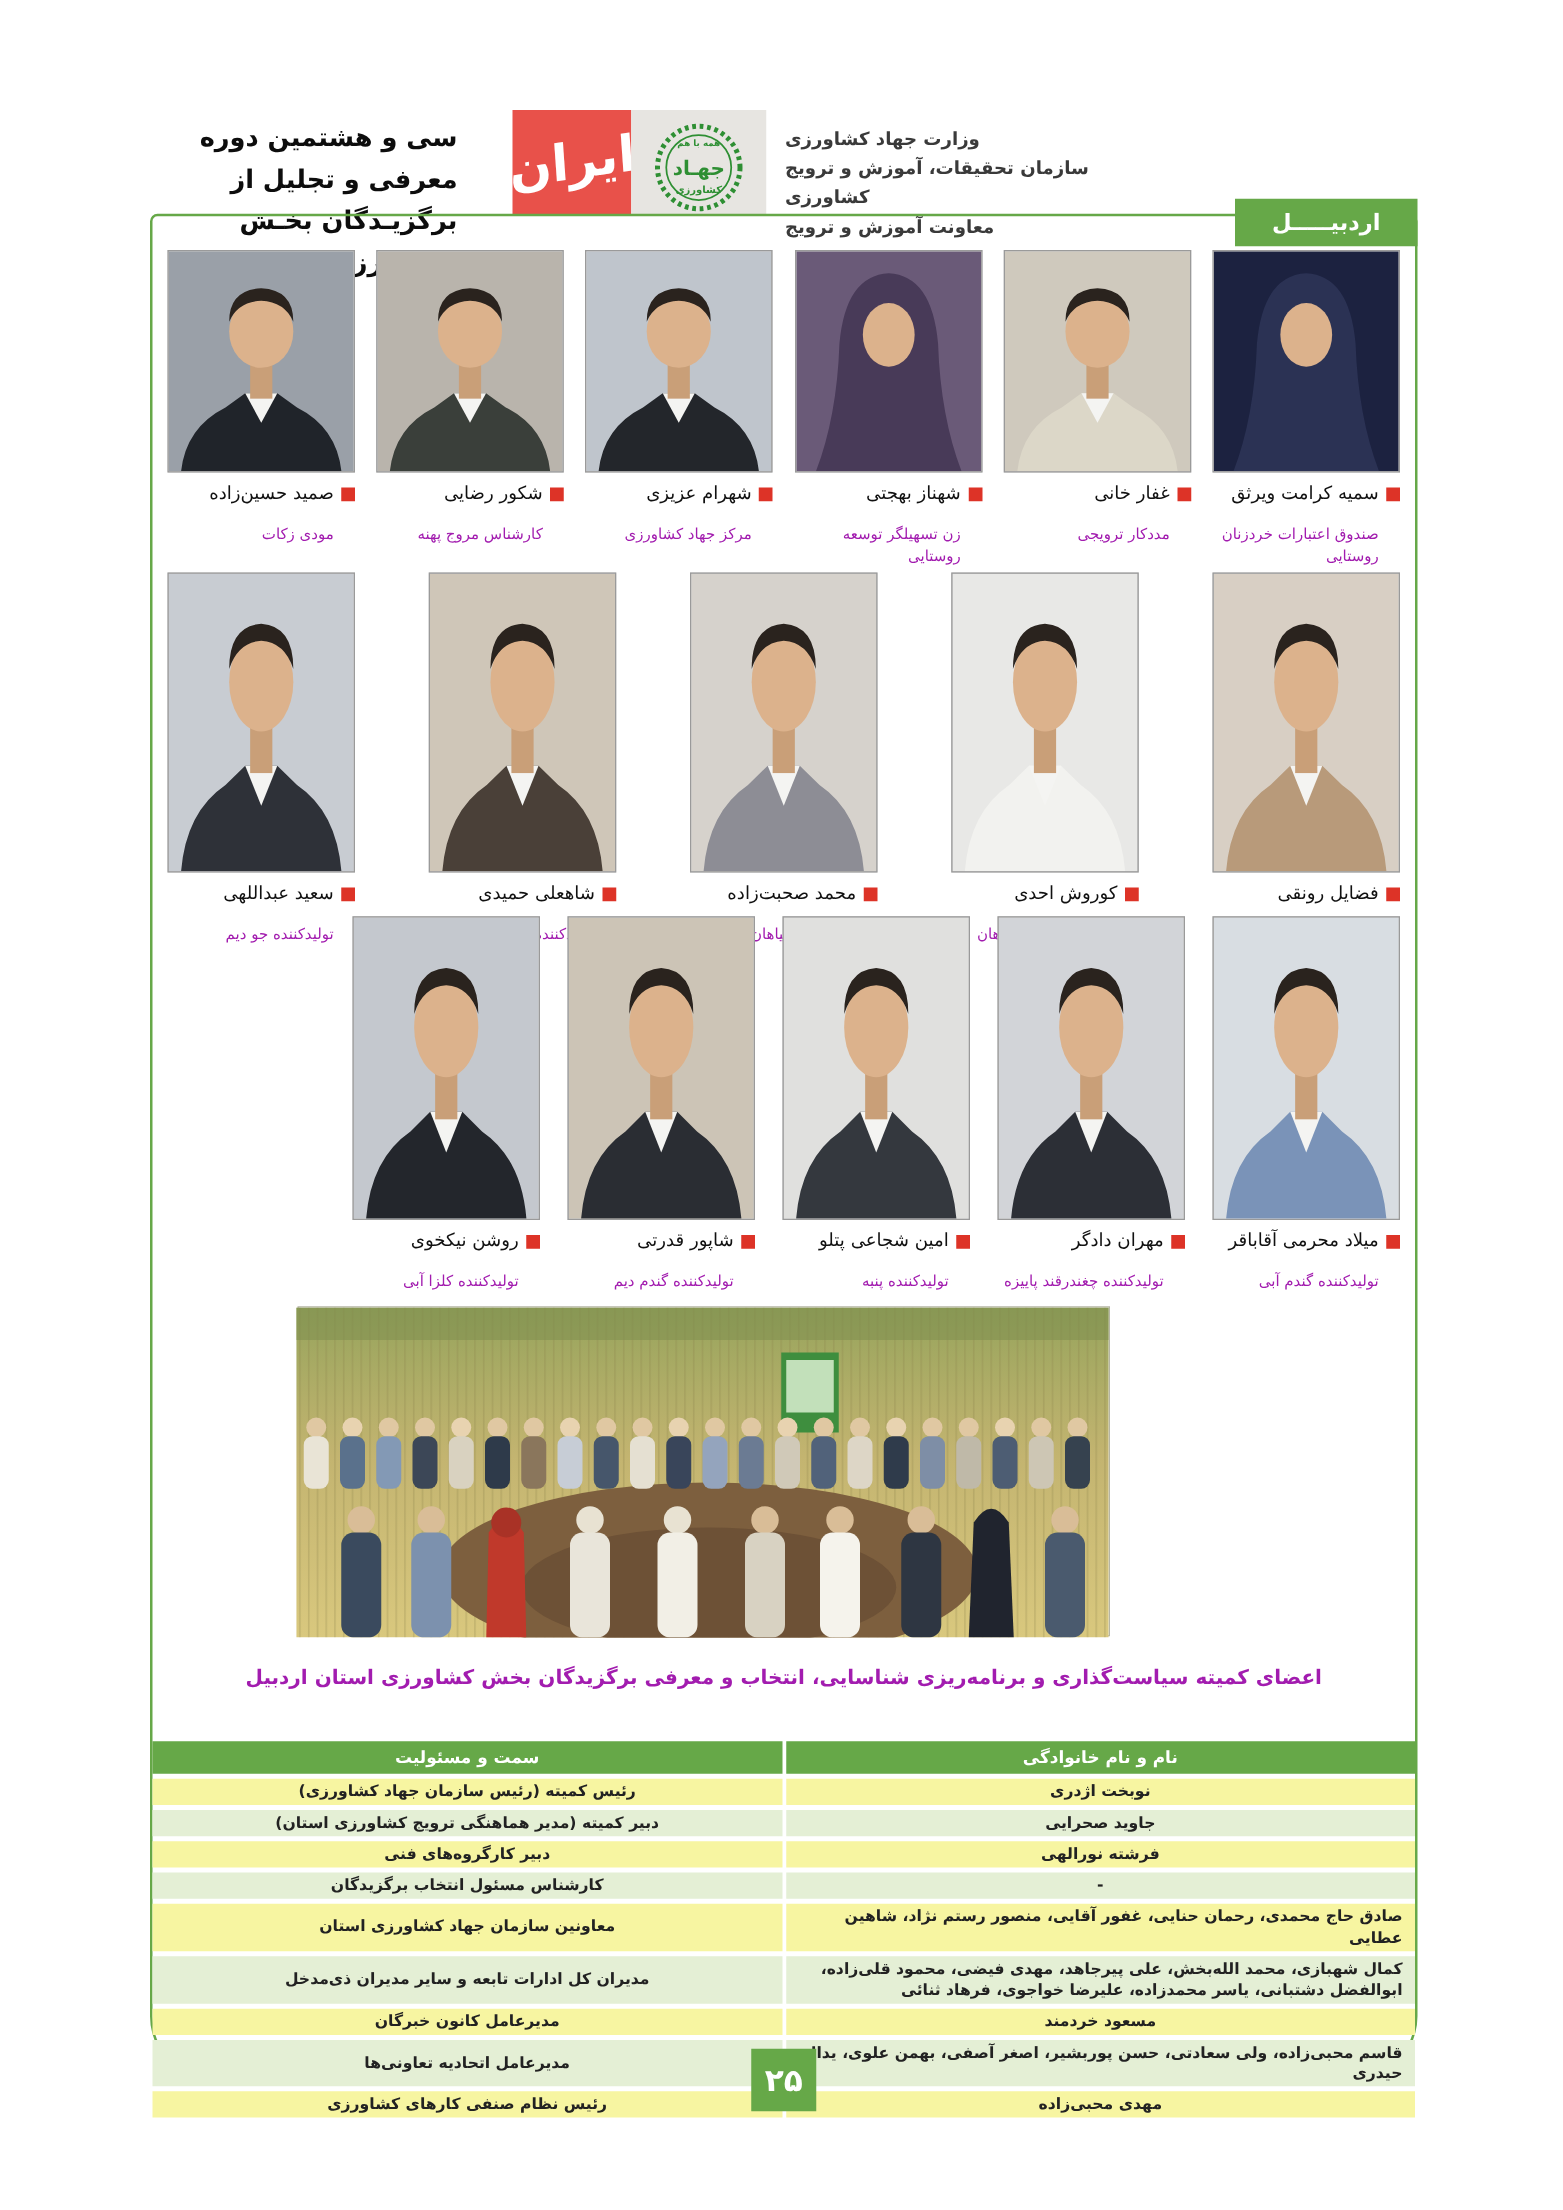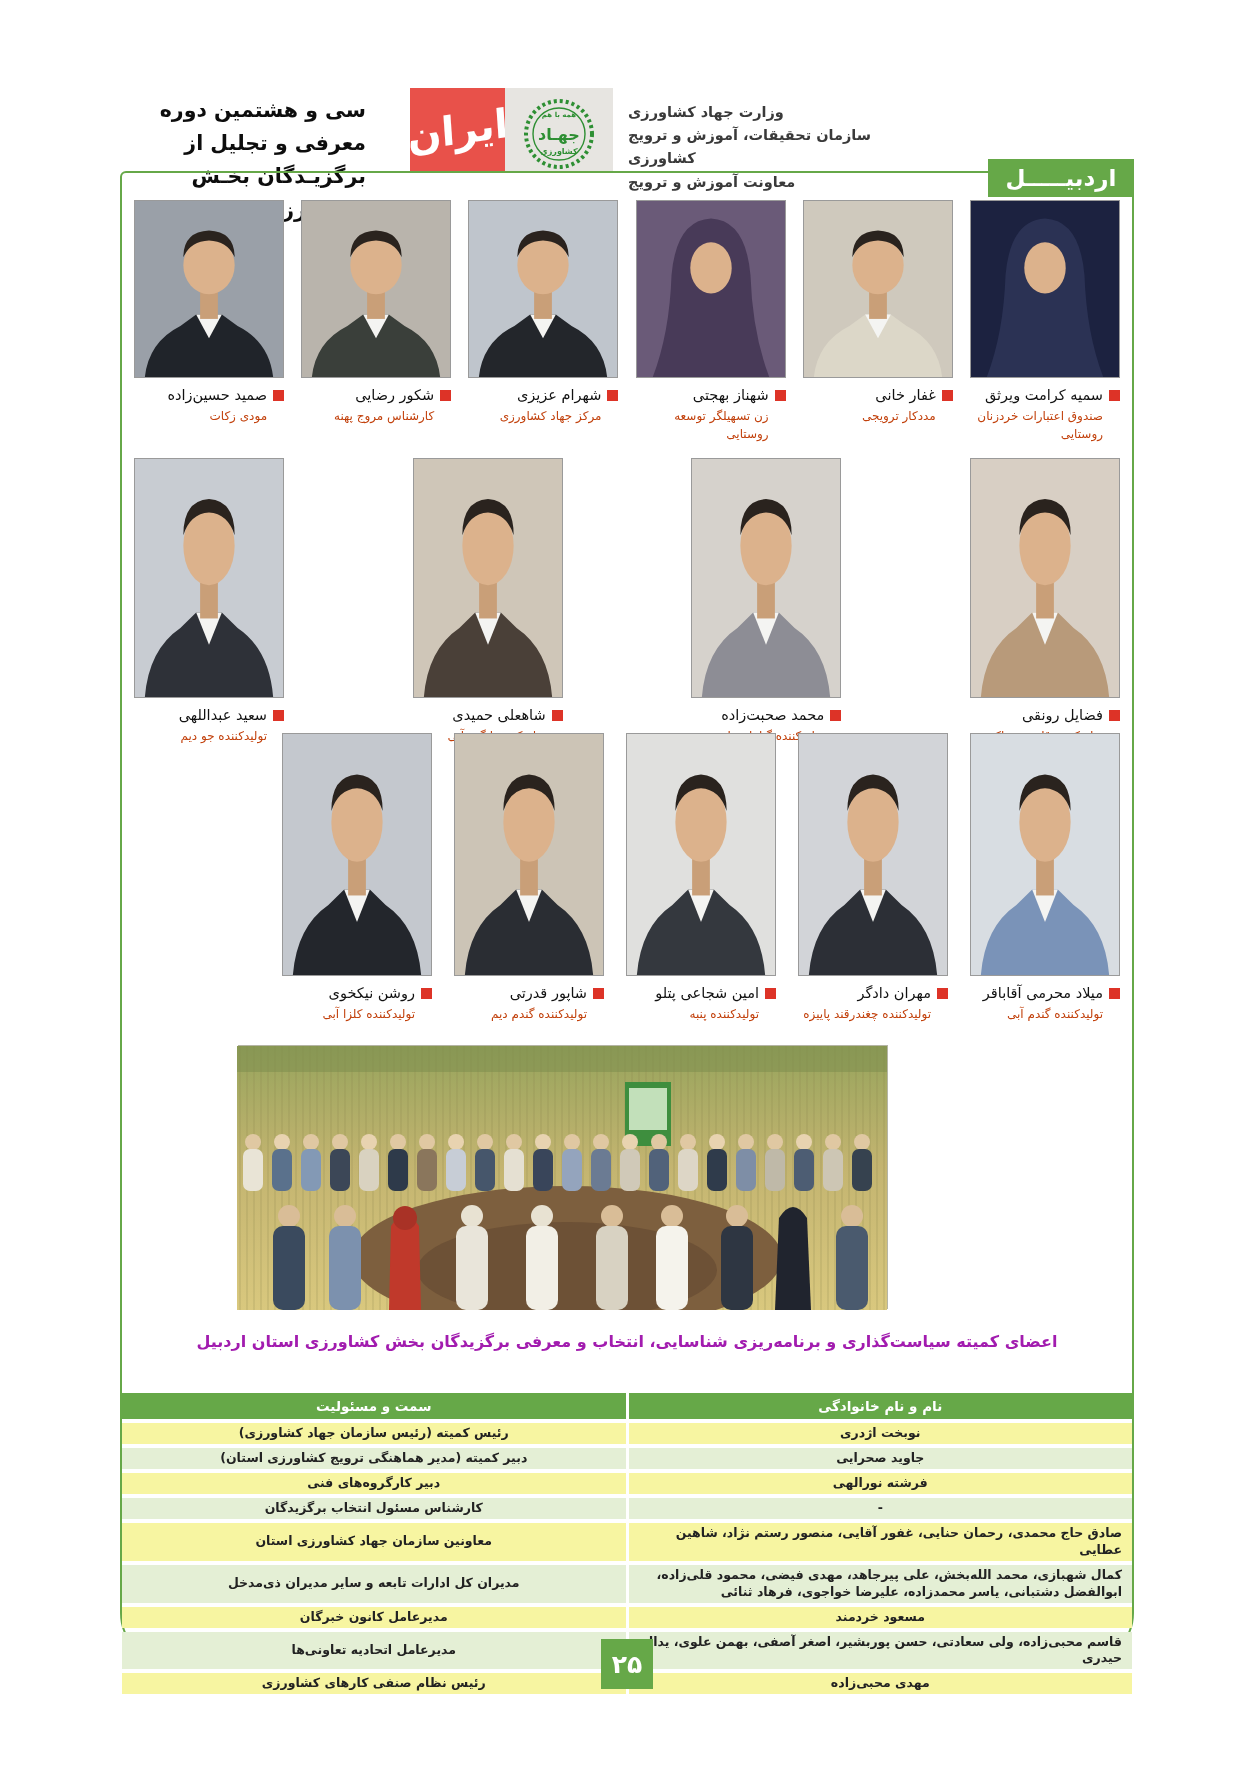--- a/index.html
+++ b/index.html
@@ -9,39 +9,39 @@
   .title-block{position:absolute;left:104px;top:94px;width:262px;text-align:right;
                font-weight:bold;font-size:20.5px;line-height:1.62;color:#0d0d0d;}
   .iran-box{position:absolute;left:410px;top:88px;width:95px;height:84px;background:var(--iran-red);
             display:flex;align-items:center;justify-content:center;}
   .iran-box span{color:#fff;font-weight:bold;font-size:40px;transform:rotate(-8deg) skewX(-4deg);}
   .emblem-box{position:absolute;left:505px;top:88px;width:108px;height:84px;background:#e7e5e1;
               display:flex;align-items:flex-end;justify-content:center;}
   .org-block{position:absolute;left:628px;top:101px;width:300px;direction:rtl;text-align:left;
              font-size:14.5px;font-weight:bold;color:#3a3a3a;line-height:1.6;}
   .province-tag{position:absolute;left:988px;top:159px;width:146px;height:38px;background:var(--green);
-                color:#fff;font-weight:bold;font-size:23px;display:flex;align-items:center;justify-content:center;
+                color:#fff;font-weight:bold;font-size:18px;display:flex;align-items:center;justify-content:center;
                 z-index:3;}
   
   .frame{position:absolute;left:120px;top:171px;width:1014px;height:1492px;box-sizing:border-box;
          border:2.5px solid var(--green);border-radius:6px 6px 50px 50px;z-index:1;}
   .pagenum{position:absolute;left:601px;top:1639px;width:52px;height:50px;background:var(--green);
            color:#fff;font-weight:bold;font-size:25px;display:flex;align-items:center;justify-content:center;z-index:4;}
   
   .people-row{position:absolute;left:134px;width:986px;display:flex;z-index:2;}
   .people-row.spread{justify-content:space-between;}
   .people-row.startr{justify-content:flex-start;gap:22px;}
   .person{width:150px;}
   .photo{width:150px;box-sizing:border-box;border:1px solid #9a9a9a;background:#ccc;overflow:hidden;}
   .r1 .photo{height:178px;} .r2 .photo{height:240px;} .r3 .photo{height:243px;}
   .photo svg{display:block;}
   .name-line{display:flex;align-items:center;gap:6px;margin-top:9px;}
   .sq{width:11px;height:11px;background:var(--red);flex:0 0 auto;}
   .pname{font-weight:normal;font-size:14.5px;white-space:nowrap;color:#111;}
-  .prole{font-size:12px;color:#c2410c;margin-top:4px;padding-right:17px;line-height:1.5;}
+  .prole{font-size:12px;color:#a21caf;margin-top:15px;padding-right:17px;line-height:1.5;}
   
   .group-photo{position:absolute;left:238px;top:1045px;width:650px;height:264px;z-index:2;
                border:1px solid #b5b5a5;box-sizing:border-box;}
   
   .section-title{position:absolute;left:130px;top:1332px;width:994px;text-align:center;
                  font-size:16px;font-weight:bold;color:#a21caf;z-index:2;}
   .ctable{position:absolute;left:122px;top:1362px;width:1010px;z-index:2;}
   .thead{display:flex;gap:3px;}
   .thead .cell{background:var(--green);color:#fff;font-weight:bold;font-size:13.5px;
                flex:1 1 50%;min-height:26px;display:flex;align-items:center;justify-content:center;margin-top:31px;}
@@ -202,20 +202,37 @@
             <path d="M49 76.8 Q49 42 75 40.32 Q101 42 101 76.8 Q94 55.2 75 54 Q56 55.2 49 76.8 Z" fill="#2a231e"></path>
           </svg>
         </div>
     <div class="name-line">
       <span class="sq"></span>
       <span class="pname">فضایل رونقی</span>
     </div>
     <div class="prole">تولیدکننده قارچ خوراکی</div>
   </div>
 
+  <div class="person">
+    <div class="photo">
+          <svg width="100%" height="100%" viewBox="0 0 150 240" preserveAspectRatio="none" xmlns="http://www.w3.org/2000/svg">
+            <rect width="150" height="240" fill="#e8e8e6"></rect>
+            <path d="M10 240 Q14 192 46 170.39999999999998 L62 154.8 L88 154.8 L104 170.39999999999998 Q136 192 140 240 Z" fill="#f2f2ef"></path>
+            <polygon points="62,154.8 88,154.8 75,187.20000000000002" fill="#f4f4f2"></polygon>
+            <rect x="66" y="120" width="18" height="40.800000000000004" fill="#c99f78"></rect>
+            <ellipse cx="75" cy="87.6" rx="26" ry="39.6" fill="#dcb28c"></ellipse>
+            <path d="M49 76.8 Q49 42 75 40.32 Q101 42 101 76.8 Q94 55.2 75 54 Q56 55.2 49 76.8 Z" fill="#2a231e"></path>
+          </svg>
+        </div>
+    <div class="name-line">
+      <span class="sq"></span>
+      <span class="pname">کوروش احدی</span>
+    </div>
+    <div class="prole">تولیدکننده گل و گیاهان زینتی گلخانه ای</div>
+  </div>
 
 
   <div class="person">
     <div class="photo">
           <svg width="100%" height="100%" viewBox="0 0 150 240" preserveAspectRatio="none" xmlns="http://www.w3.org/2000/svg">
             <rect width="150" height="240" fill="#d6d2cc"></rect>
             <path d="M10 240 Q14 192 46 170.39999999999998 L62 154.8 L88 154.8 L104 170.39999999999998 Q136 192 140 240 Z" fill="#8d8d95"></path>
             <polygon points="62,154.8 88,154.8 75,187.20000000000002" fill="#f4f4f2"></polygon>
             <rect x="66" y="120" width="18" height="40.800000000000004" fill="#c99f78"></rect>
             <ellipse cx="75" cy="87.6" rx="26" ry="39.6" fill="#dcb28c"></ellipse>

